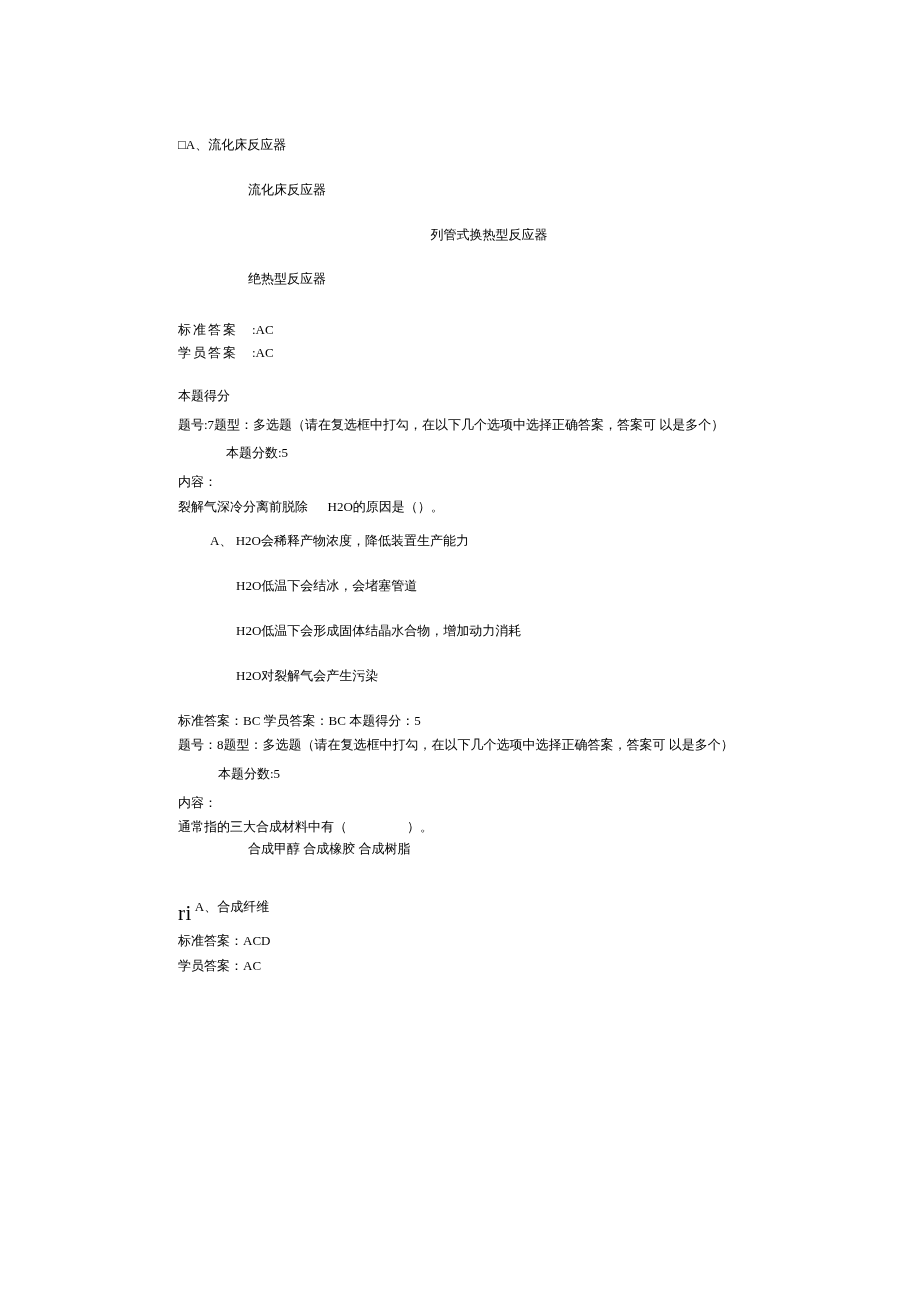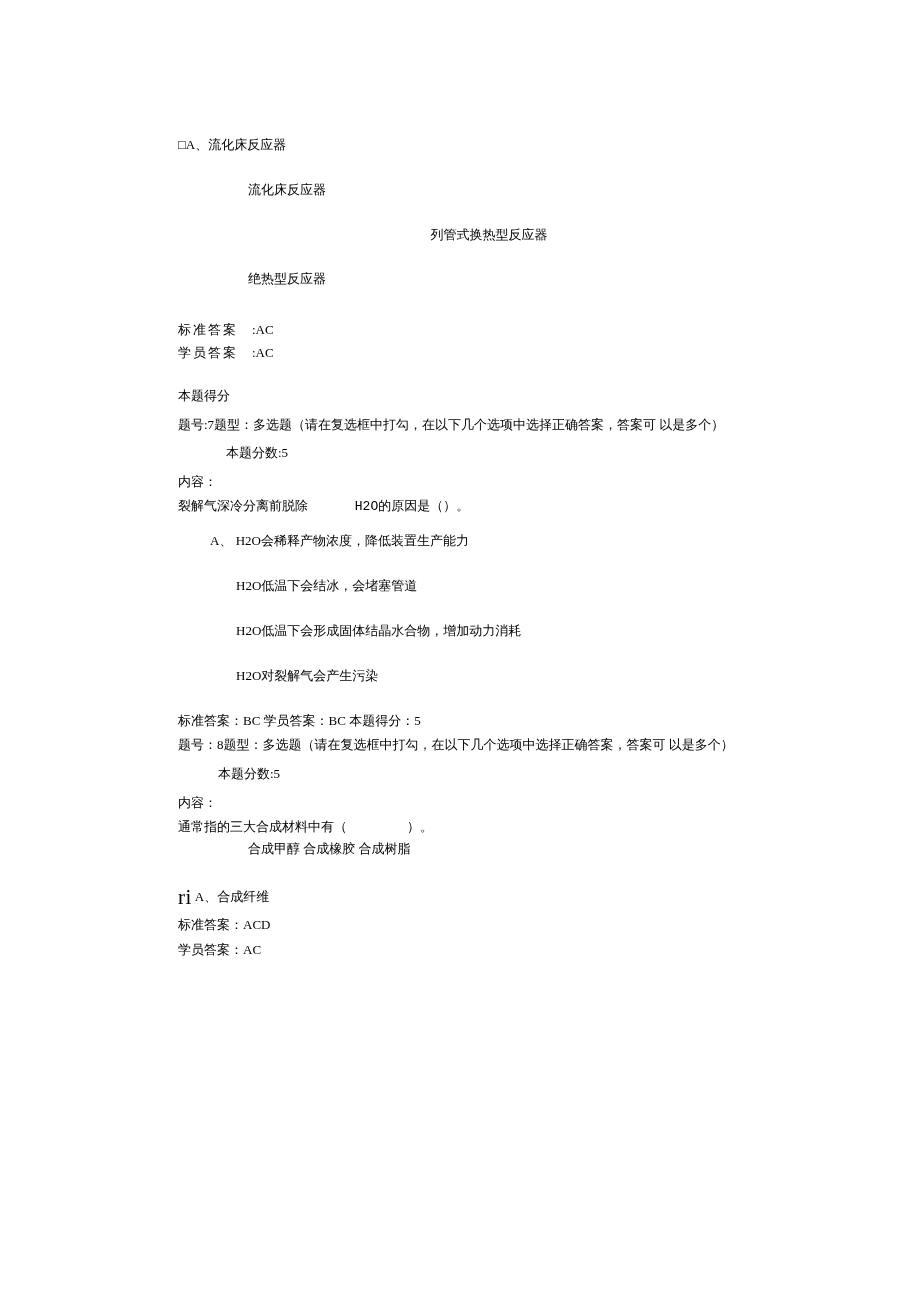--- a/index.html
+++ b/index.html
@@ -15,27 +15,27 @@
     }
     .opt-row { margin-bottom: 24px; }
     .opt-row.first-line { display: flex; align-items: baseline; }
     .opt-indent { padding-left: 58px; text-align: center; }
     .opt-indent-more { padding-left: 70px; }
     .ans-line { margin-bottom: 2px; }
     .ans-label { letter-spacing: 2px; }
     .block { margin-bottom: 4px; margin-top: 22px; }
     .q-header { line-height: 2.2; margin-bottom: 4px; }
     .content-label { margin-bottom: 4px; }
-    .stem { margin-bottom: 0; font-family: Liberation Mono, monospace; }
+    .stem { margin-bottom: 0; }
     .q7-opt-a { padding-left: 32px; margin-bottom: 24px; margin-top: 14px;}
     .q7-opt { padding-left: 58px; margin-bottom: 24px; }
     .result7 { margin-top: 8px; }
     .q8-stem { margin-bottom: 1px; }
     .q8-sub { padding-left: 70px; line-height: 1.5; width: 260px; }
-    .ri-block { margin-top: 22px; display:flex; align-items: center; }
+    .ri-block { margin-top: 38px; display:flex; align-items: flex-start; }
     .ri { font-family: "Times New Roman", serif; font-size: 21px; margin-right: 3px; letter-spacing: 0.5px;}
     .q8-ans { margin-top: 1px; }
     .sp { display:inline-block; width: 14px;}
     .sp-wide { display:inline-block; width: 48px;}
     .gap-block { height: 6px; }
   </style>
 </head>
 <body>
 
 <div class="opt-row first-line">

